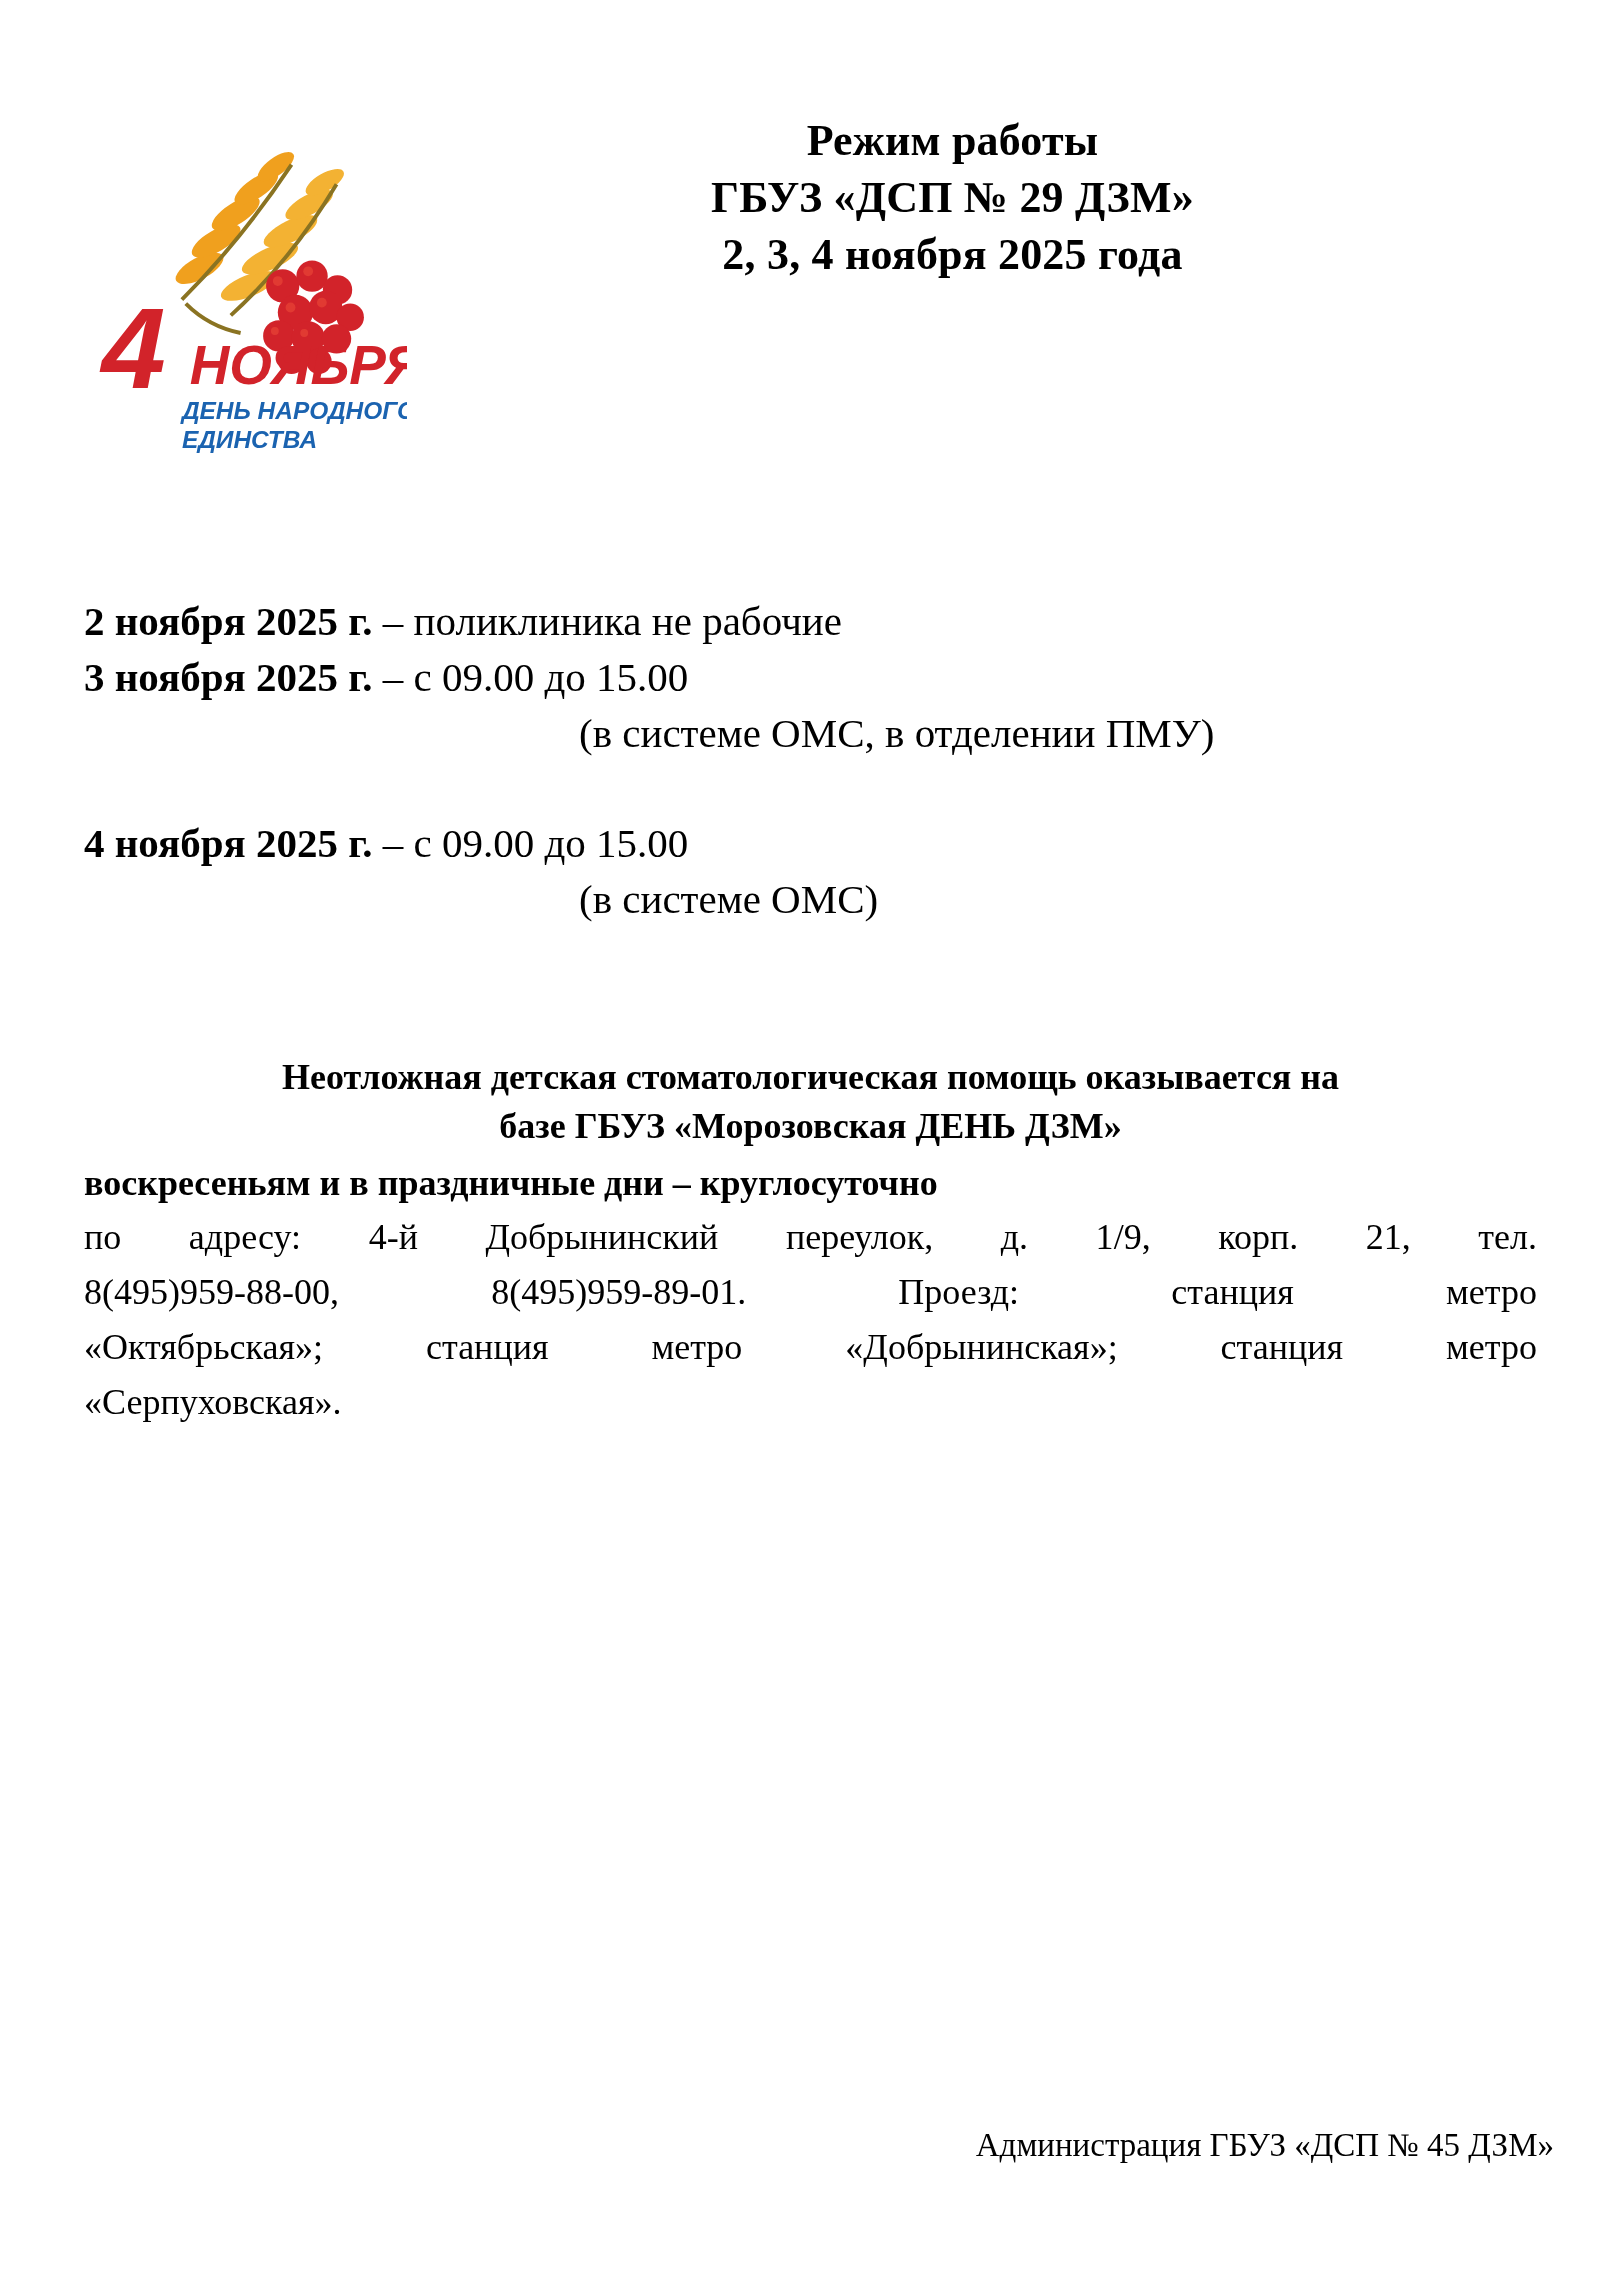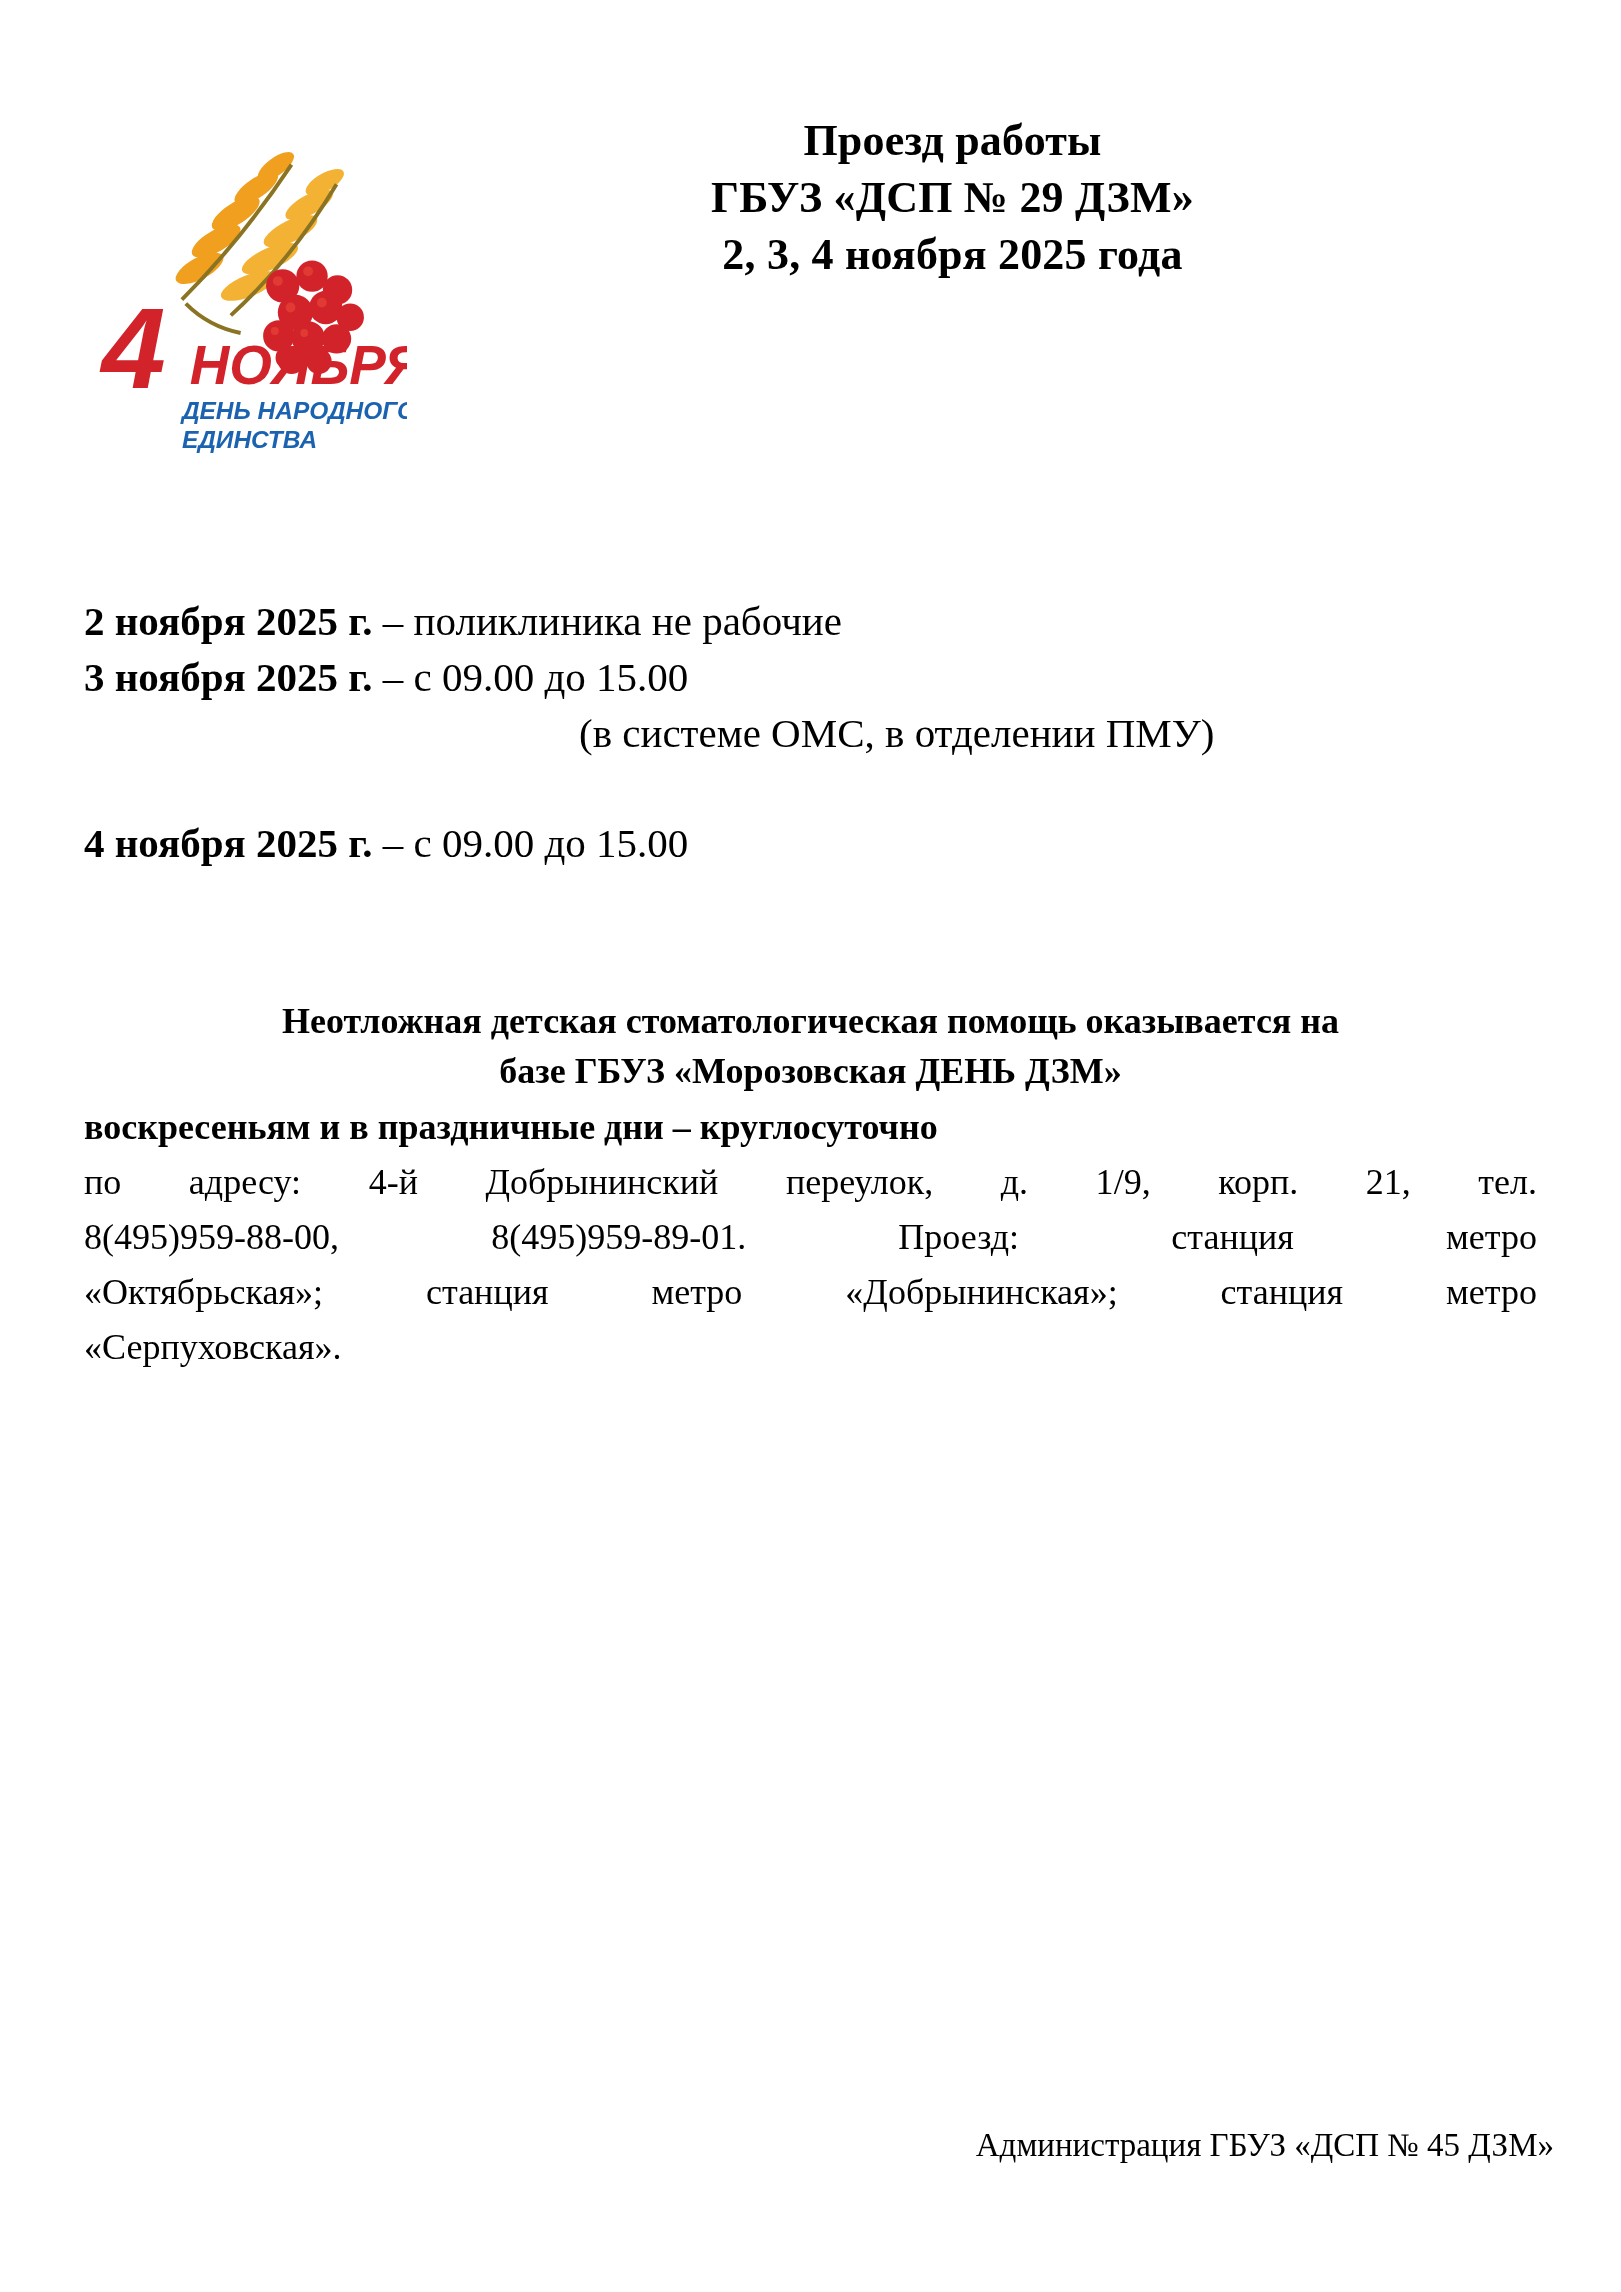--- a/index.html
+++ b/index.html
@@ -175,21 +175,21 @@
         <text x="18" y="300" font-family="'Liberation Sans', sans-serif" font-size="118" font-weight="bold" font-style="italic" fill="#d2232a">4</text>
 
         <text x="108" y="296" font-family="'Liberation Sans', sans-serif" font-size="56" font-weight="bold" font-style="italic" fill="#d2232a">НОЯБРЯ</text>
 
         <text x="100" y="332" font-family="'Liberation Sans', sans-serif" font-size="25" font-weight="bold" font-style="italic" fill="#1b63b0">ДЕНЬ НАРОДНОГО</text>
         <text x="100" y="362" font-family="'Liberation Sans', sans-serif" font-size="25" font-weight="bold" font-style="italic" fill="#1b63b0">ЕДИНСТВА</text>
       </svg>
     </div>
 
     <div class="title-block">
-      <div class="title-line">Проезд работы</div>
+      <div class="title-line">Режим работы</div>
       <div class="title-line">ГБУЗ «ДСП № 29 ДЗМ»</div>
       <div class="title-line">2, 3, 4 ноября 2025 года</div>
     </div>
 
   </div>
 
   <div class="schedule">
 
     <div class="sched-row">
       <span class="day">2 ноября 2025 г.</span><span class="rest"> – поликлиника не рабочие</span>
@@ -198,20 +198,21 @@
     <div class="sched-row">
       <span class="day">3 ноября 2025 г.</span><span class="rest"> – с 09.00 до 15.00</span>
     </div>
     <div class="sched-indent">(в системе ОМС,  в отделении ПМУ)</div>
 
     <div class="gap-small"></div>
 
     <div class="sched-row">
       <span class="day">4 ноября 2025 г.</span><span class="rest"> – с 09.00 до 15.00</span>
     </div>
+    <div class="sched-indent">(в системе ОМС)</div>
 
   </div>
 
   <div class="emergency">
     <div class="emerg-center">Неотложная детская стоматологическая помощь оказывается на</div>
     <div class="emerg-center">базе ГБУЗ «Морозовская ДЕНЬ ДЗМ»</div>
     <div class="emerg-just">воскресеньям и в праздничные дни – круглосуточно</div>
 
     <div class="address">по адресу: 4-й Добрынинский переулок, д. 1/9, корп. 21, тел.</div>
     <div class="address">8(495)959-88-00,     8(495)959-89-01.     Проезд:     станция     метро</div>

